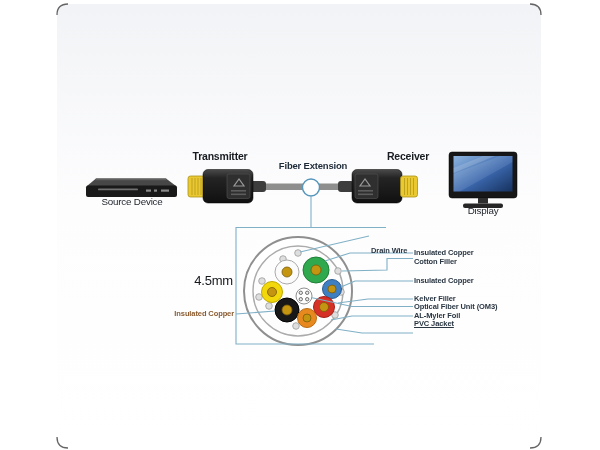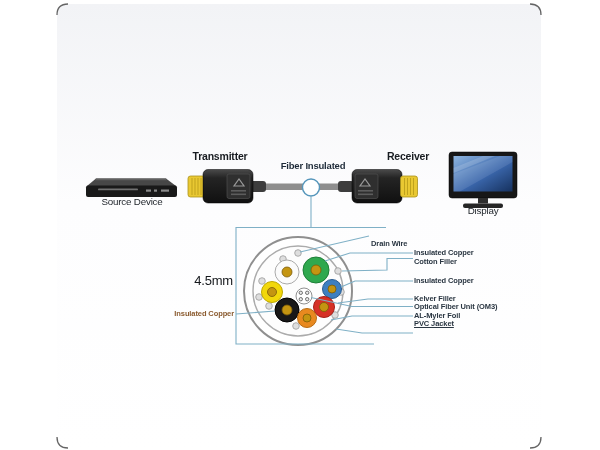--- a/index.html
+++ b/index.html
@@ -164,27 +164,27 @@
     <polyline points="413,299 368,299 338,303"></polyline>
     <polyline points="413,306.5 352,306.5 311,297.5"></polyline>
     <polyline points="413,316 352,316 331,320"></polyline>
     <polyline points="413,333 362,333 336,329"></polyline>
     <line x1="236" y1="314" x2="275" y2="311"></line>
   </g>
 </svg>
 
 <div class="lbl sub center" style="left:132px;top:197px;">Source Device</div>
 <div class="lbl title center" style="left:220px;top:151px;">Transmitter</div>
-<div class="lbl fib center" style="left:313px;top:161px;">Fiber Insulated</div>
+<div class="lbl fib center" style="left:313px;top:161px;">Fiber Extension</div>
 <div class="lbl title center" style="left:408px;top:151px;">Receiver</div>
 <div class="lbl sub center" style="left:483px;top:206px;">Display</div>
 
 <div class="lbl dim" style="left:180px;top:274px;width:53px;text-align:right;">4.5mm</div>
 <div class="lbl callout brown" style="left:160px;top:309.5px;width:74px;text-align:right;">Insulated Copper</div>
 
-<div class="lbl callout" style="left:371px;top:240px;">Drain Wire</div>
+<div class="lbl callout" style="left:371px;top:247px;">Drain Wire</div>
 <div class="lbl callout" style="left:414px;top:248.5px;">Insulated Copper</div>
 <div class="lbl callout" style="left:414px;top:258px;">Cotton Filler</div>
 <div class="lbl callout" style="left:414px;top:276.5px;">Insulated Copper</div>
 <div class="lbl callout" style="left:414px;top:295px;">Kelver Filler</div>
 <div class="lbl callout" style="left:414px;top:303px;">Optical Fiber Unit (OM3)</div>
 <div class="lbl callout" style="left:414px;top:312px;">AL-Myler Foil</div>
 <div class="lbl callout" style="left:414px;top:320px;text-decoration:underline;">PVC Jacket</div>
 
 </body></html>

